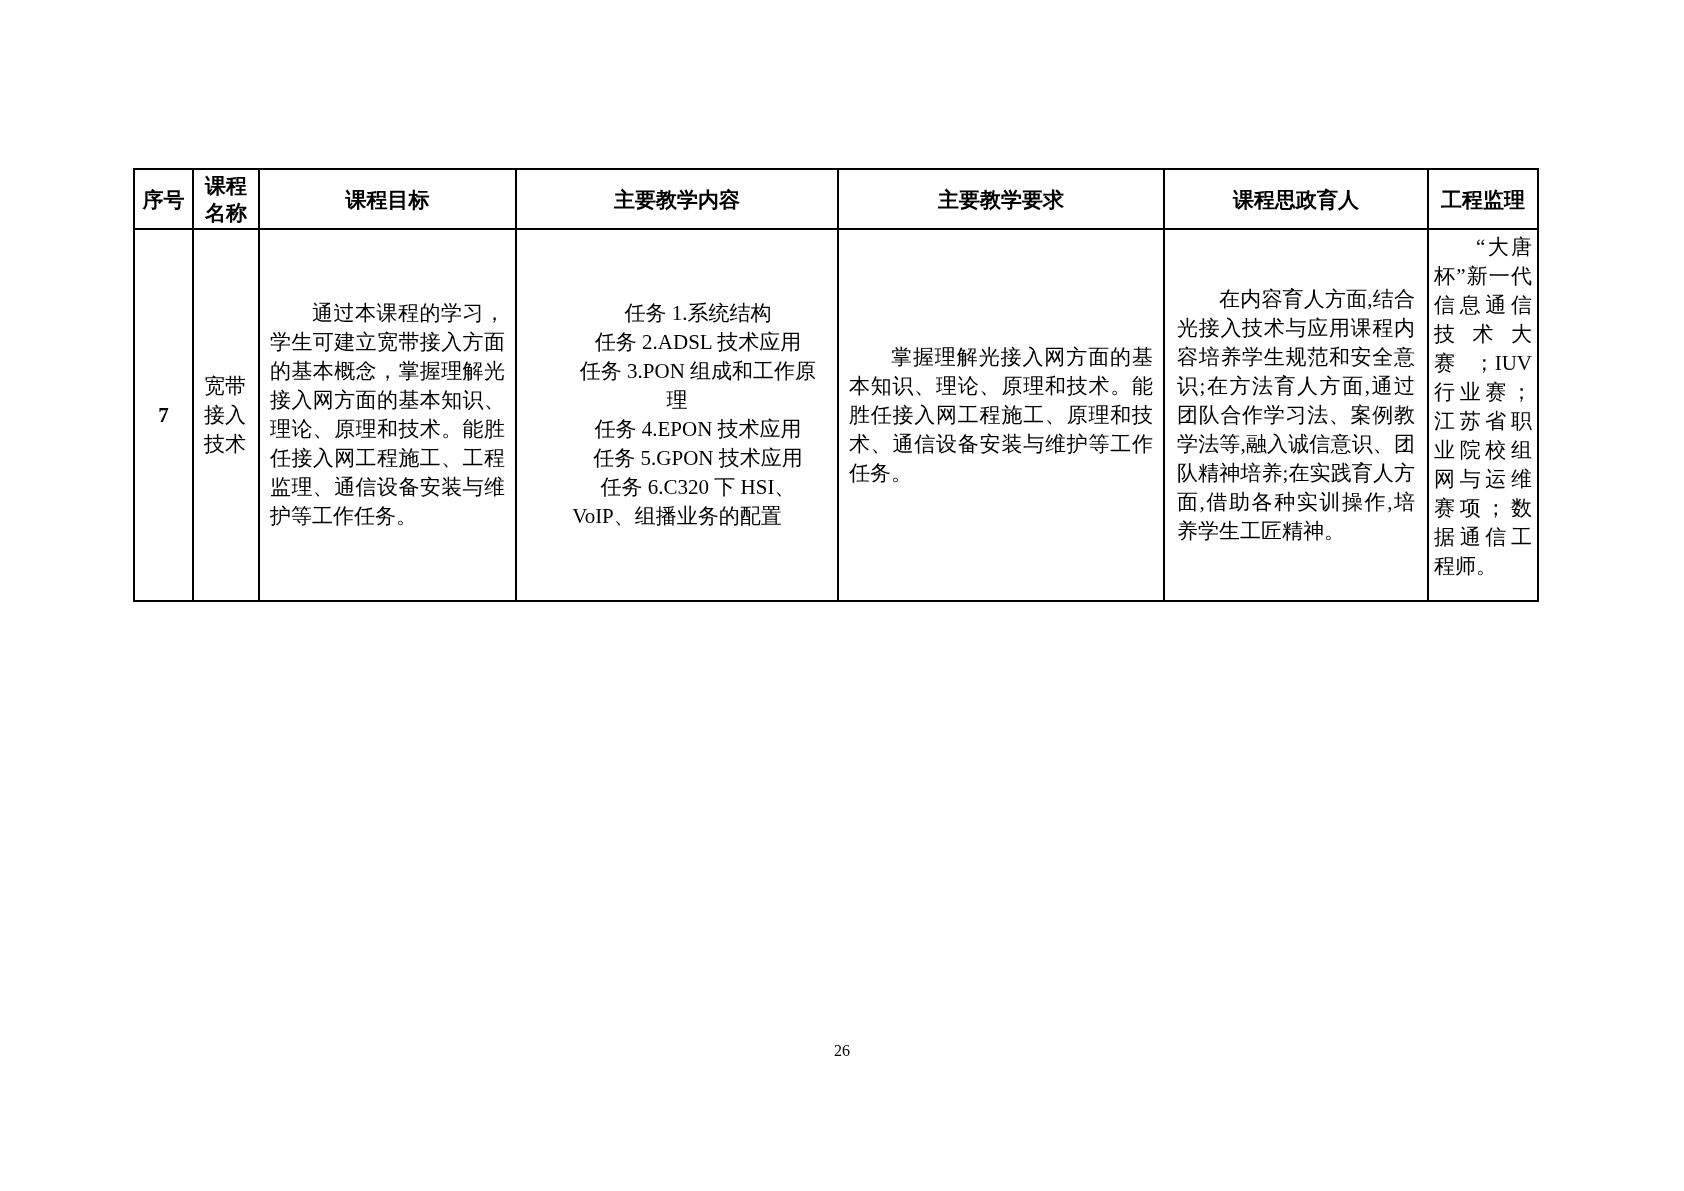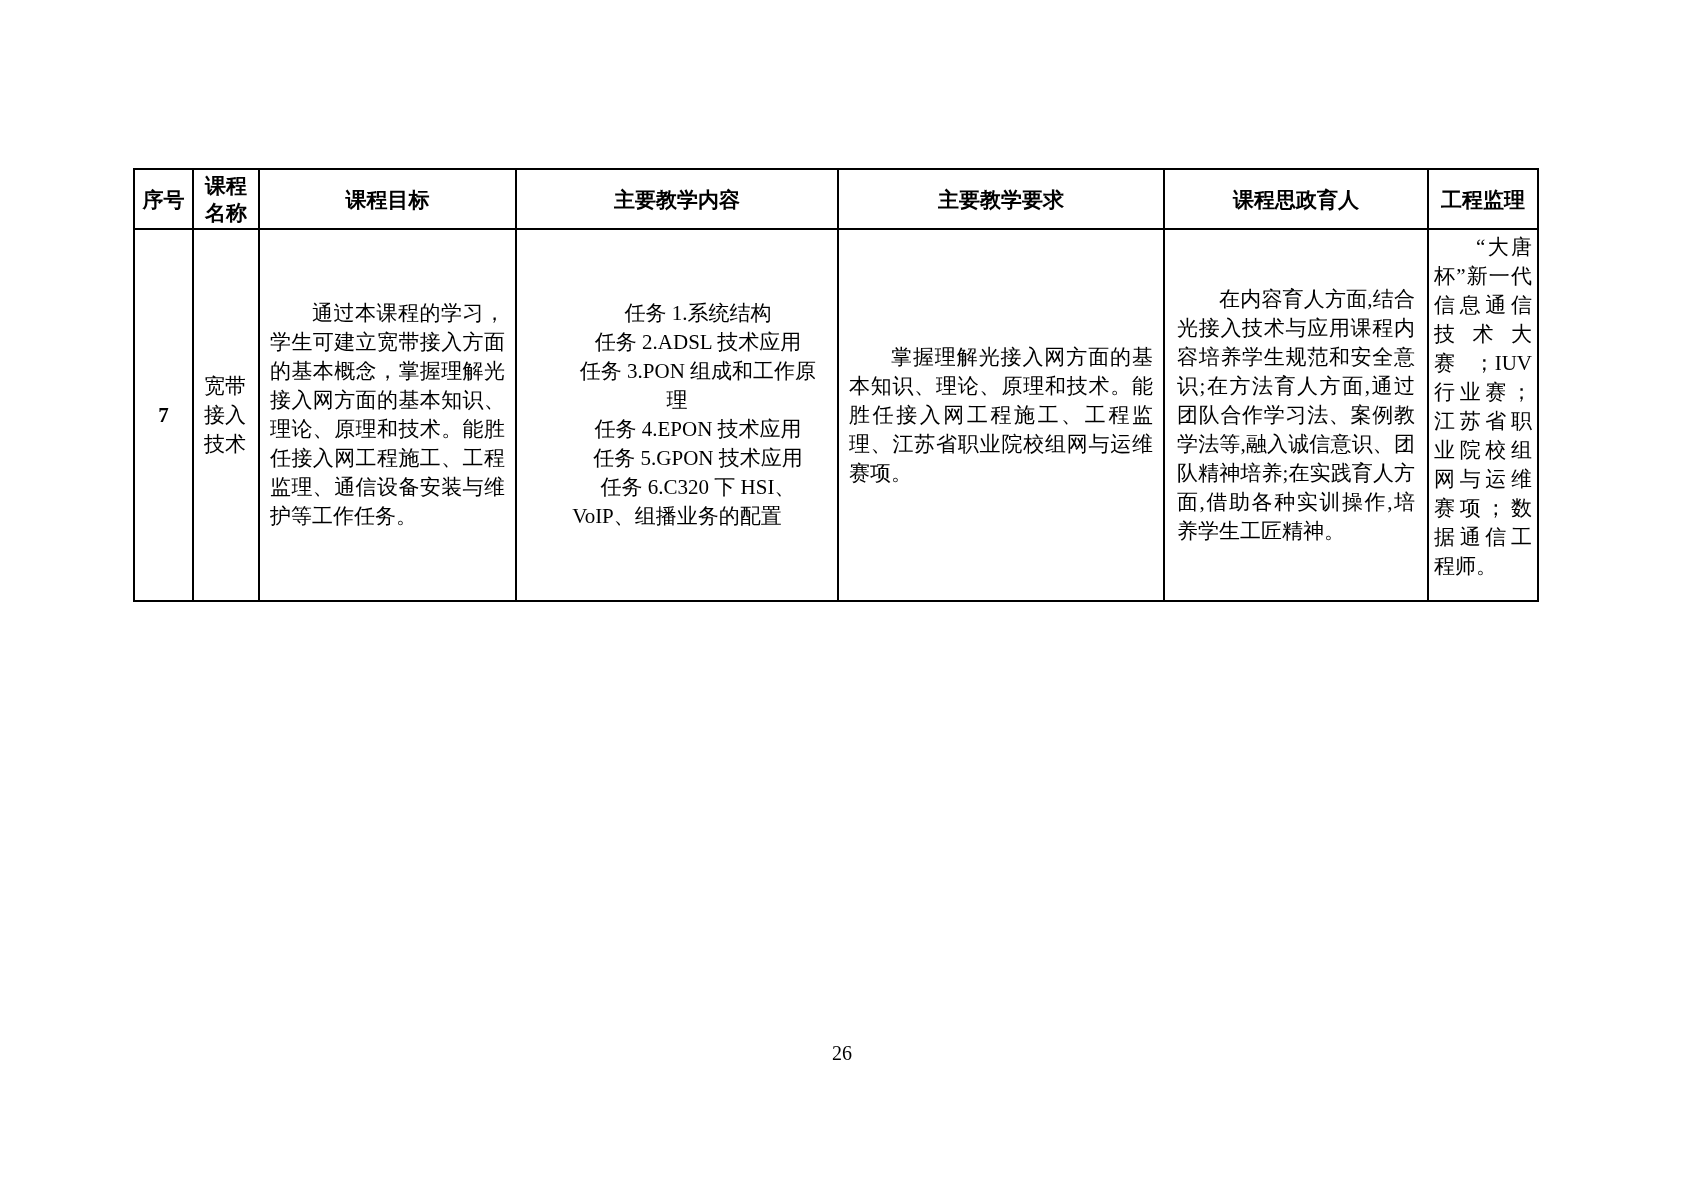--- a/index.html
+++ b/index.html
@@ -71,21 +71,21 @@
   .task-item {
     text-indent: 2em;
     text-align: center;
   }
   .page-number {
     position: absolute;
     top: 1042px;
     left: 0;
     width: 100%;
     text-align: center;
-    font-size: 20px;
+    font-size: 16px;
     font-family: "Liberation Serif", serif;
   }
 </style>
 </head>
 <body>
 
 <table class="course-table">
   <colgroup>
     <col style="width:59px">
     <col style="width:66px">
@@ -119,21 +119,21 @@
         <div class="task-list">
           <div class="task-item">任务 1.系统结构</div>
           <div class="task-item">任务 2.ADSL 技术应用</div>
           <div class="task-item">任务 3.PON 组成和工作原理</div>
           <div class="task-item">任务 4.EPON 技术应用</div>
           <div class="task-item">任务 5.GPON 技术应用</div>
           <div class="task-item">任务 6.C320 下 HSI、VoIP、组播业务的配置</div>
         </div>
       </td>
       <td class="cell-requirements">
-        <p class="para">掌握理解光接入网方面的基本知识、理论、原理和技术。能胜任接入网工程施工、工程监理、江苏省职业院校组网与运维赛项。</p>
+        <p class="para">掌握理解光接入网方面的基本知识、理论、原理和技术。能胜任接入网工程施工、原理和技术、通信设备安装与维护等工作任务。</p>
       </td>
       <td class="cell-ideology">
         <p class="para">在内容育人方面,结合光接入技术与应用课程内容培养学生规范和安全意识;在方法育人方面,通过团队合作学习法、案例教学法等,融入诚信意识、团队精神培养;在实践育人方面,借助各种实训操作,培养学生工匠精神。</p>
       </td>
       <td class="cell-competition">
         <p class="para">“大唐杯”新一代信息通信技术大赛；IUV 行业赛；江苏省职业院校组网与运维赛项；数据通信工程师。</p>
       </td>
     </tr>
   </tbody>
 </table>

